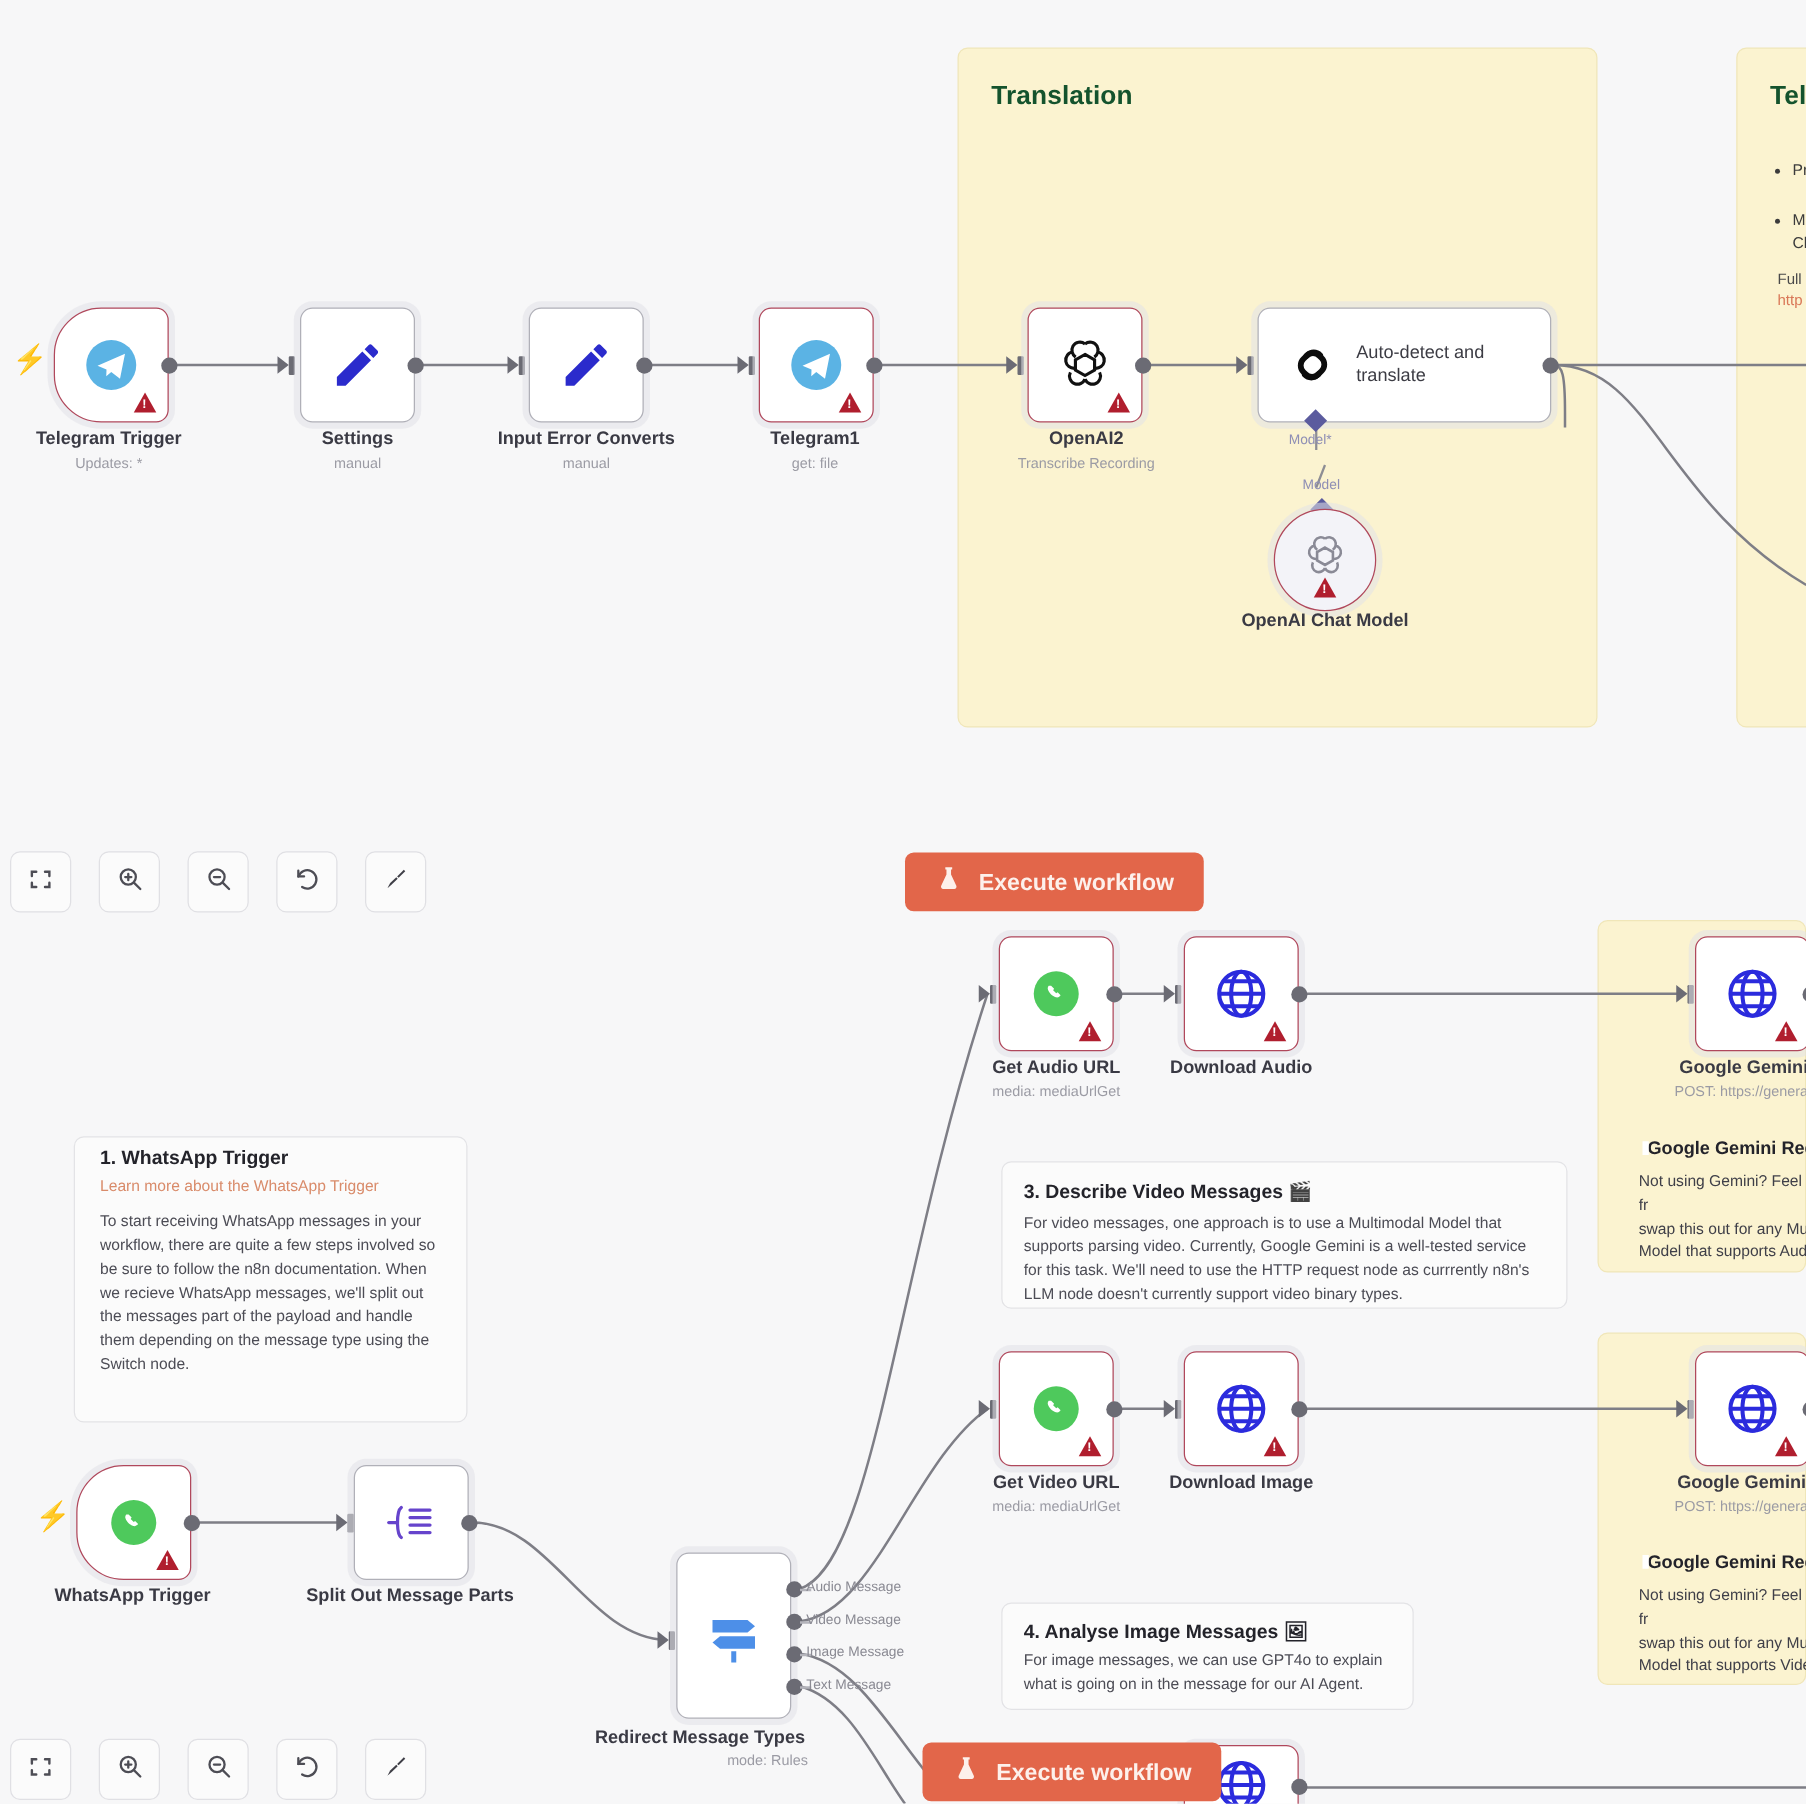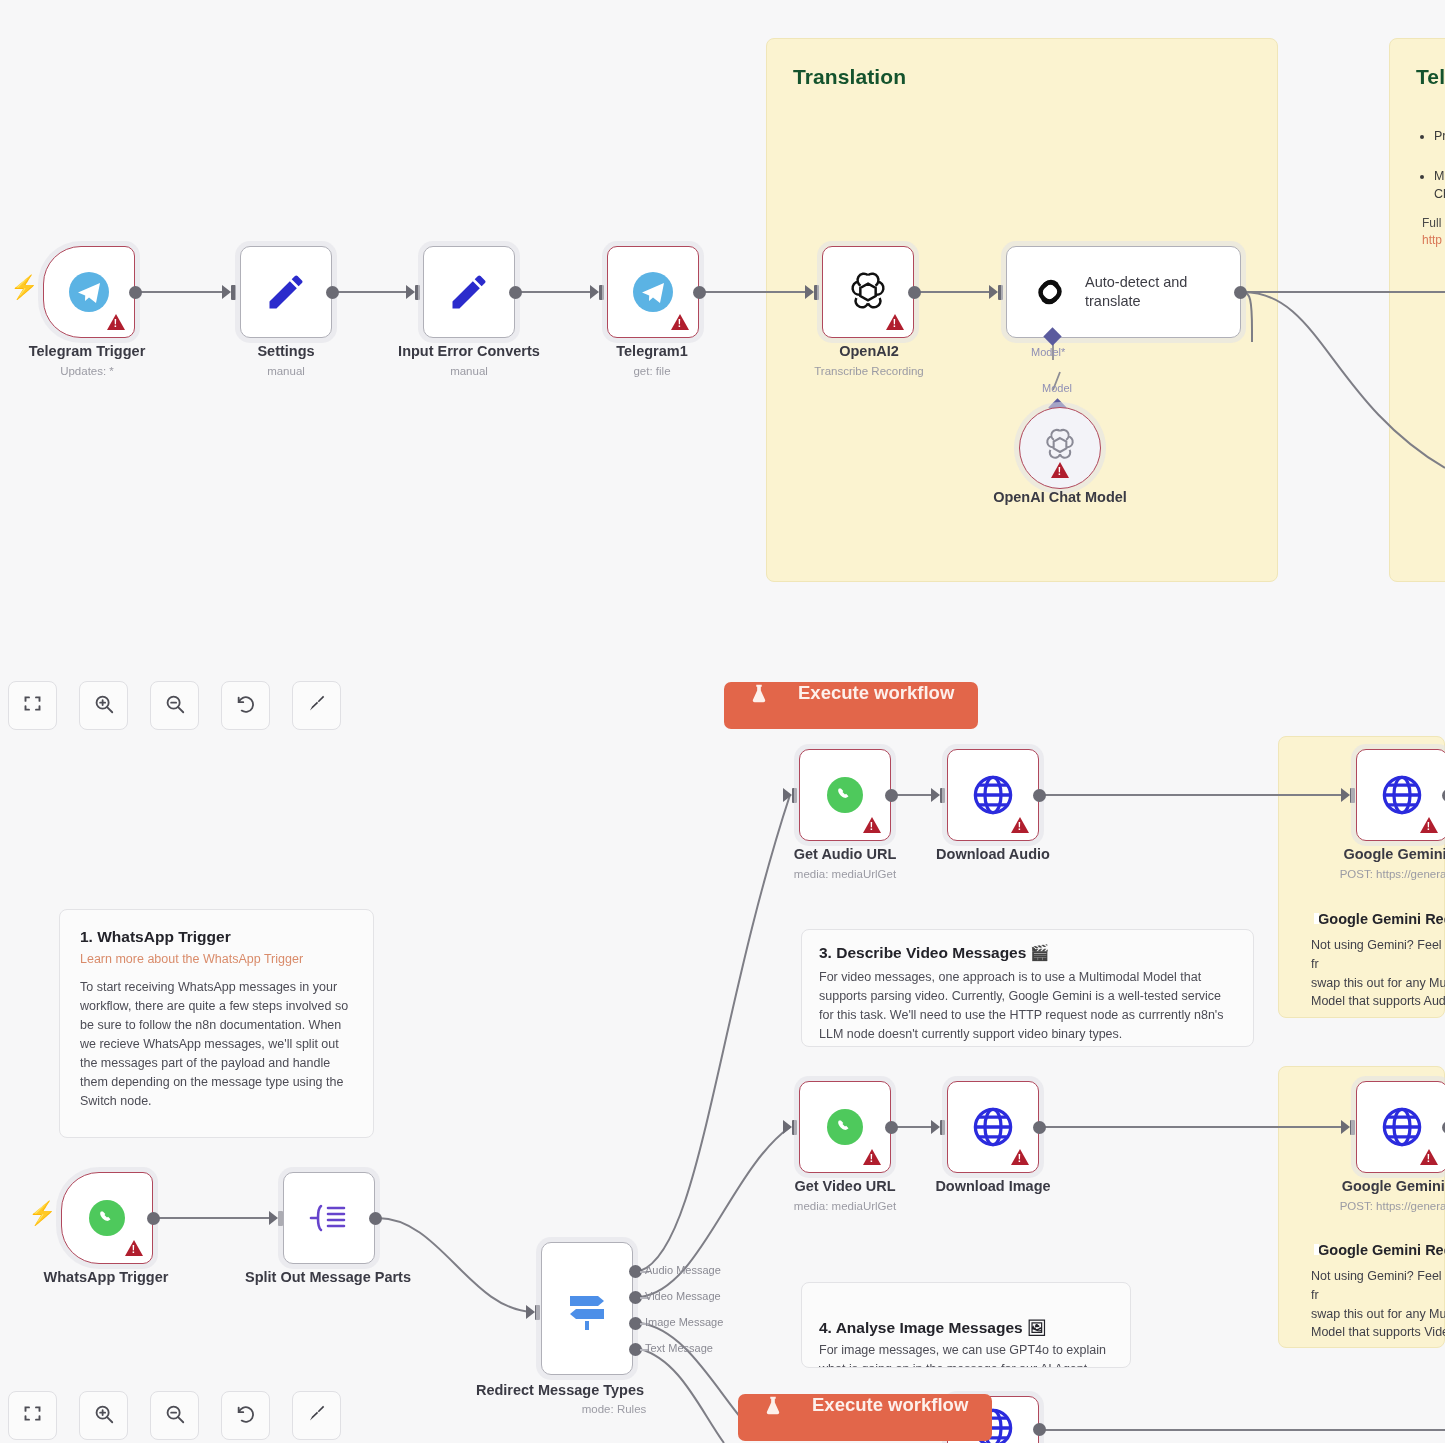--- a/index.html
+++ b/index.html
@@ -112,21 +112,21 @@
     white-space: nowrap;
   }
   .outdash { position:absolute; width:9px; height:1.5px; background:#b4b4bb; }
 
   
   .exec {
     position: absolute;
     background: #e2664a;
     border-radius: 7px;
     height: 47px;
-    display: flex; gap: 28px;
+    display: flex; align-items: center; gap: 13px;
     padding: 0 24px;
     color: #fff;
   }
   .exec span.txt { font-size: 18.5px; font-weight: bold; color: #fdf0eb; }
 
   
   .toolbar { position: absolute; display: flex; gap: 22px; }
   .tbtn {
     width: 49px; height: 49px;
     background: #fbfbfb;
@@ -343,21 +343,21 @@
 
   <div class="exec" style="left:724px; top:682px;">
     <span>
       <svg width="22" height="24" viewBox="0 0 24 24" fill="#fdf0eb">
         <path d="M9 2h6v2h-1v4.2l4.6 10A2 2 0 0116.8 21H7.2a2 2 0 01-1.8-2.8L10 8.2V4H9z"></path>
       </svg>
     </span>
     <span class="txt">Execute workflow</span>
   </div>
 
-  <div class="note" style="left:59px; top:909px; width:315px; height:229px; padding:18px 20px;">
+  <div class="note" style="left:59px; top:909px; width:315px; height:229px; padding:8px 20px;">
     <div class="note-h">1. WhatsApp Trigger</div>
     <div class="note-sub">Learn more about the WhatsApp Trigger</div>
     <div class="note-b">To start receiving WhatsApp messages in your workflow, there are quite a few steps involved so be sure to follow the n8n documentation. When we recieve WhatsApp messages, we'll split out the messages part of the payload and handle them depending on the message type using the Switch node.</div>
   </div>
 
   <div class="bolt" style="left:28px; top:1202px;">⚡</div>
   <div class="node err trigger" style="left:61px; top:1172px;">
     <div class="node-icon">
       <svg width="42" height="42" viewBox="0 0 42 42">
         <circle cx="21" cy="21" r="18" fill="#4ec95c"></circle>
@@ -524,21 +524,21 @@
         <span style="position:absolute;left:3px;top:3px;width:5px;height:11px;background:#fff;"></span>
       </span>
       <span style="font-size:14.5px;font-weight:bold;color:#23232a;white-space:nowrap;">Google Gemini Req</span>
     </div>
     <div style="font-size:12.5px;color:#3f3f48;line-height:1.5;margin-top:9px;white-space:pre-line;">Not using Gemini? Feel fr
 swap this out for any Mul
 Model that supports Vide</div>
   </div>
 
   <div class="note" style="left:801px; top:1282px; width:330px; height:86px; padding:13px 17px;">
-    <div class="note-h" style="margin-bottom:4px;margin-top:23px;">4. Analyse Image Messages 🖼</div>
+    <div class="note-h" style="margin-bottom:4px;">4. Analyse Image Messages 🖼</div>
     <div class="note-b">For image messages, we can use GPT4o to explain what is going on in the message for our AI Agent.</div>
   </div>
 
   <div class="node err" style="left:947px; top:1396px;">
     <div class="node-icon" style="align-items:flex-start;padding-top:8px;">
       <svg width="46" height="46" viewBox="0 0 24 24" fill="none" stroke="#2b2bdd" stroke-width="1.7">
         <circle cx="12" cy="12" r="9.2"></circle>
         <ellipse cx="12" cy="12" rx="4.2" ry="9.2"></ellipse>
         <path d="M2.8 12h18.4M4.4 6.8h15.2M4.4 17.2h15.2"></path>
       </svg>

